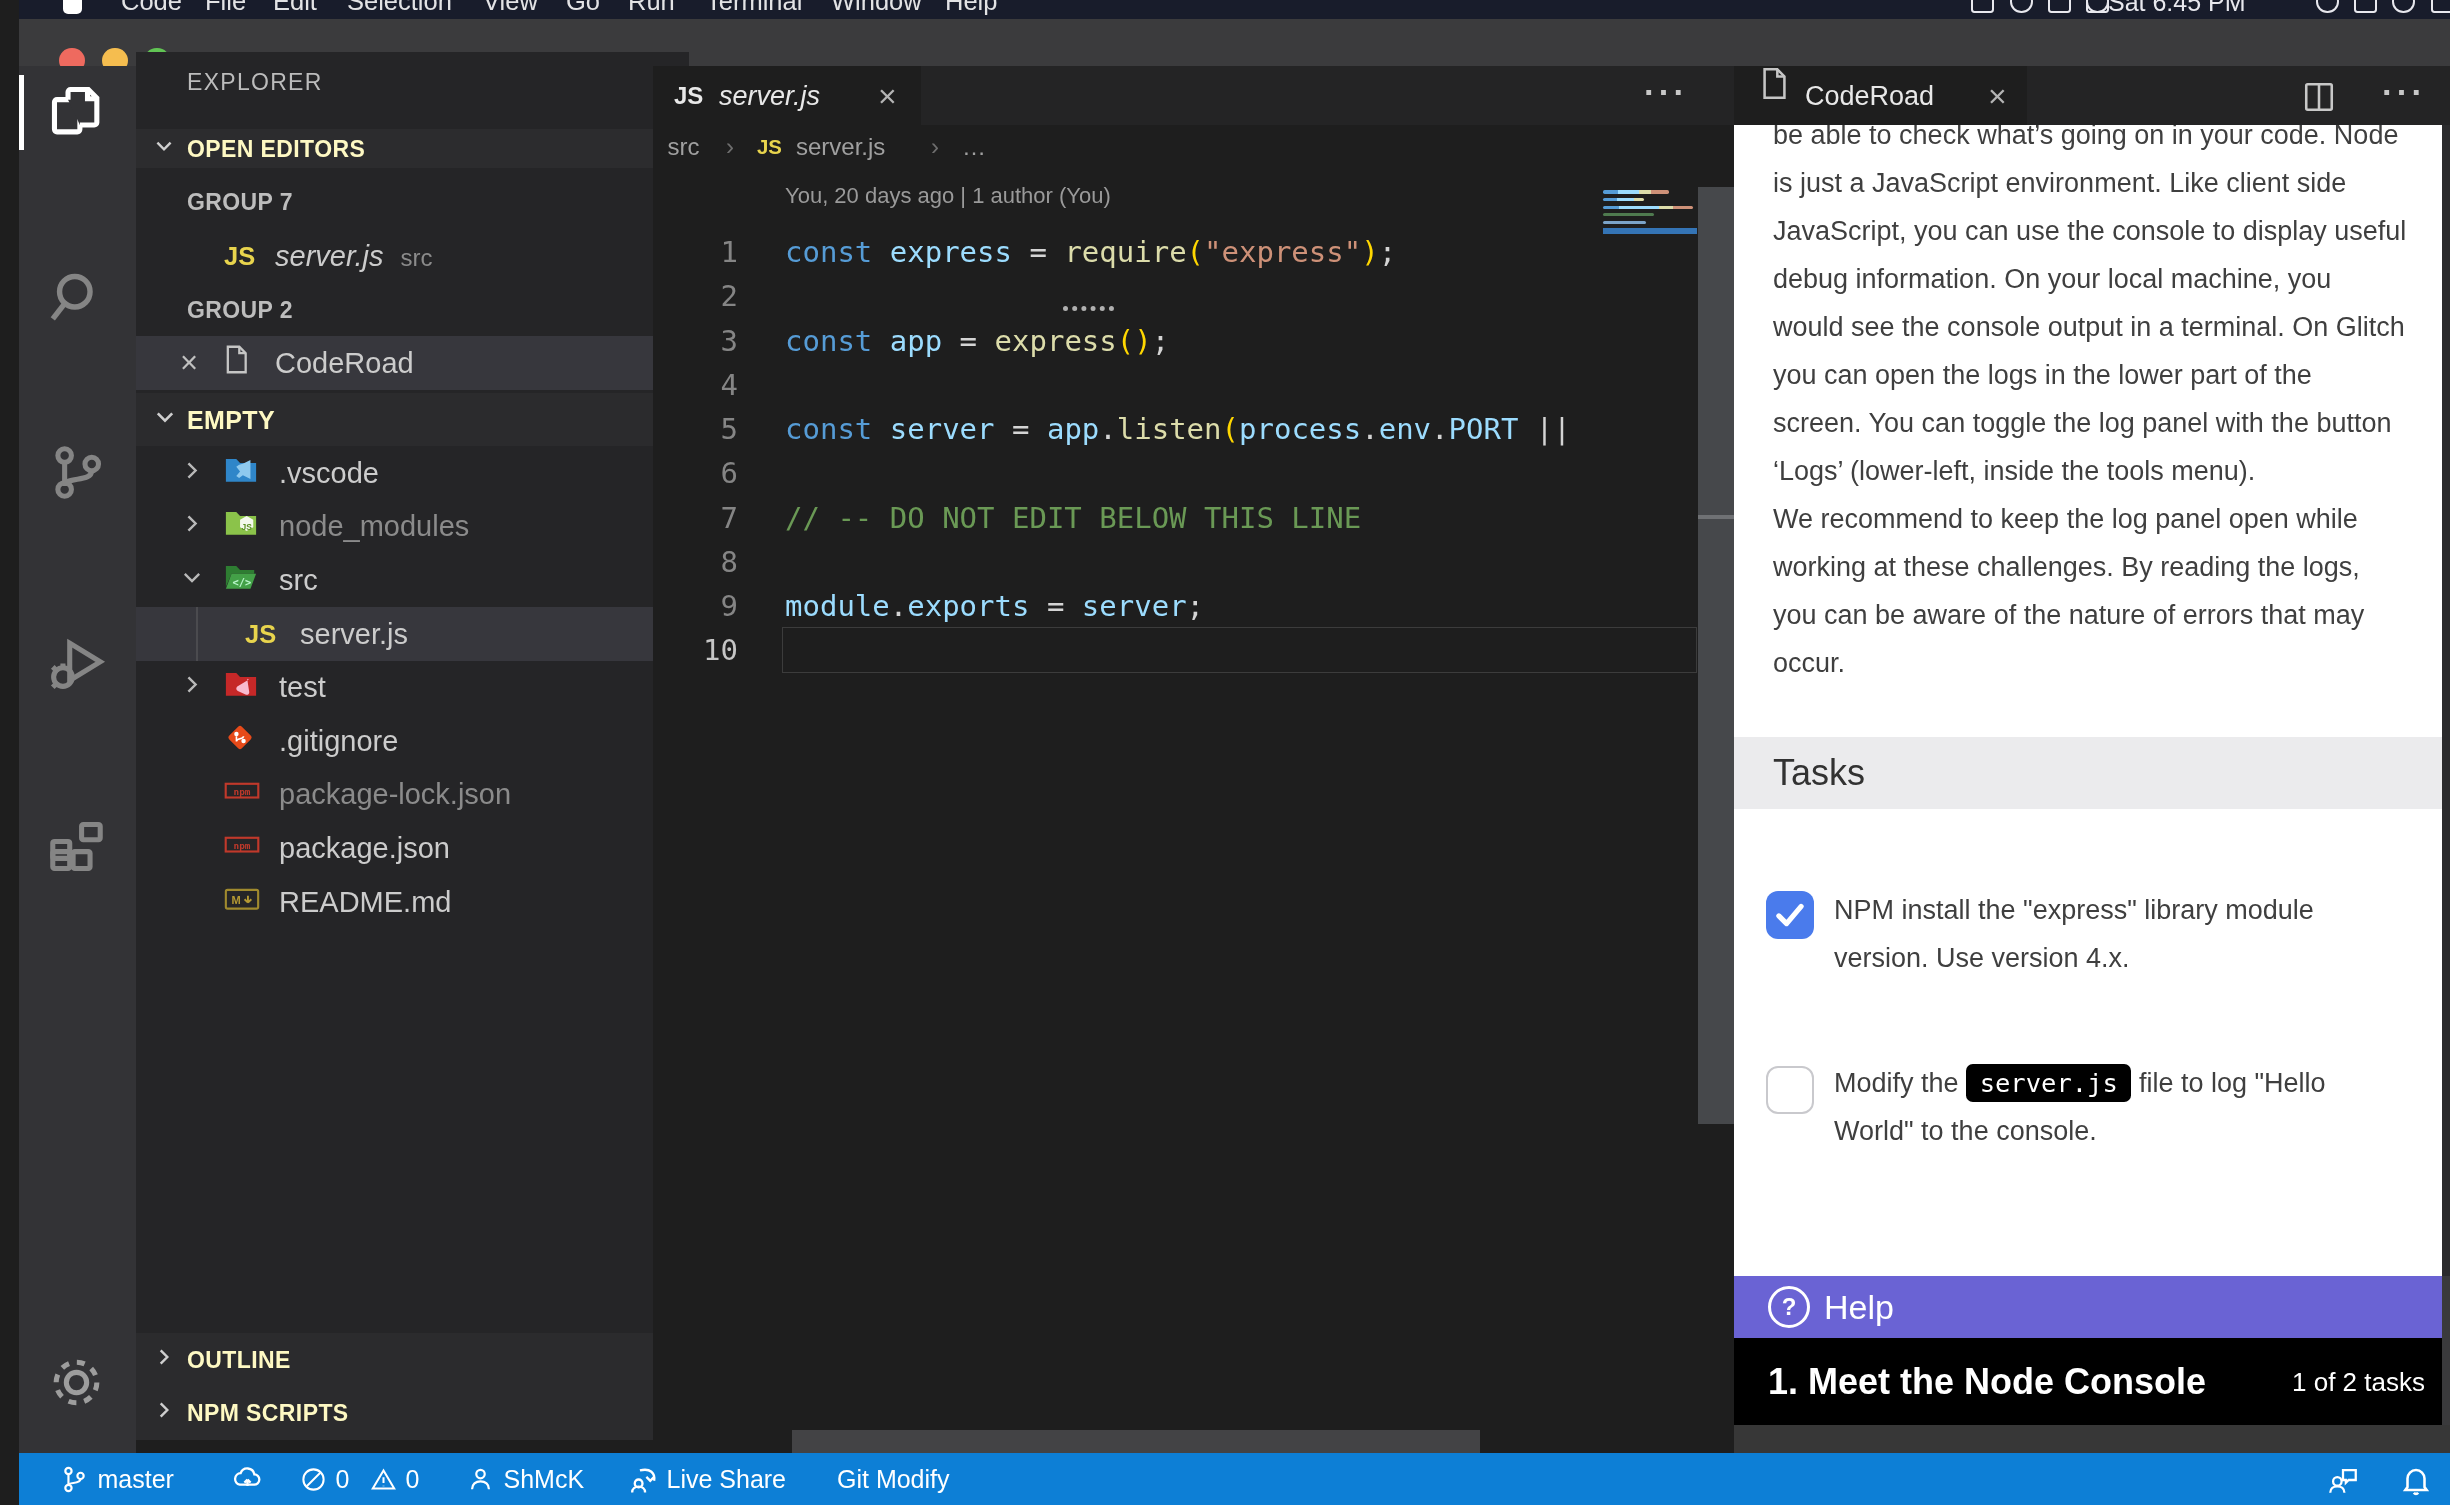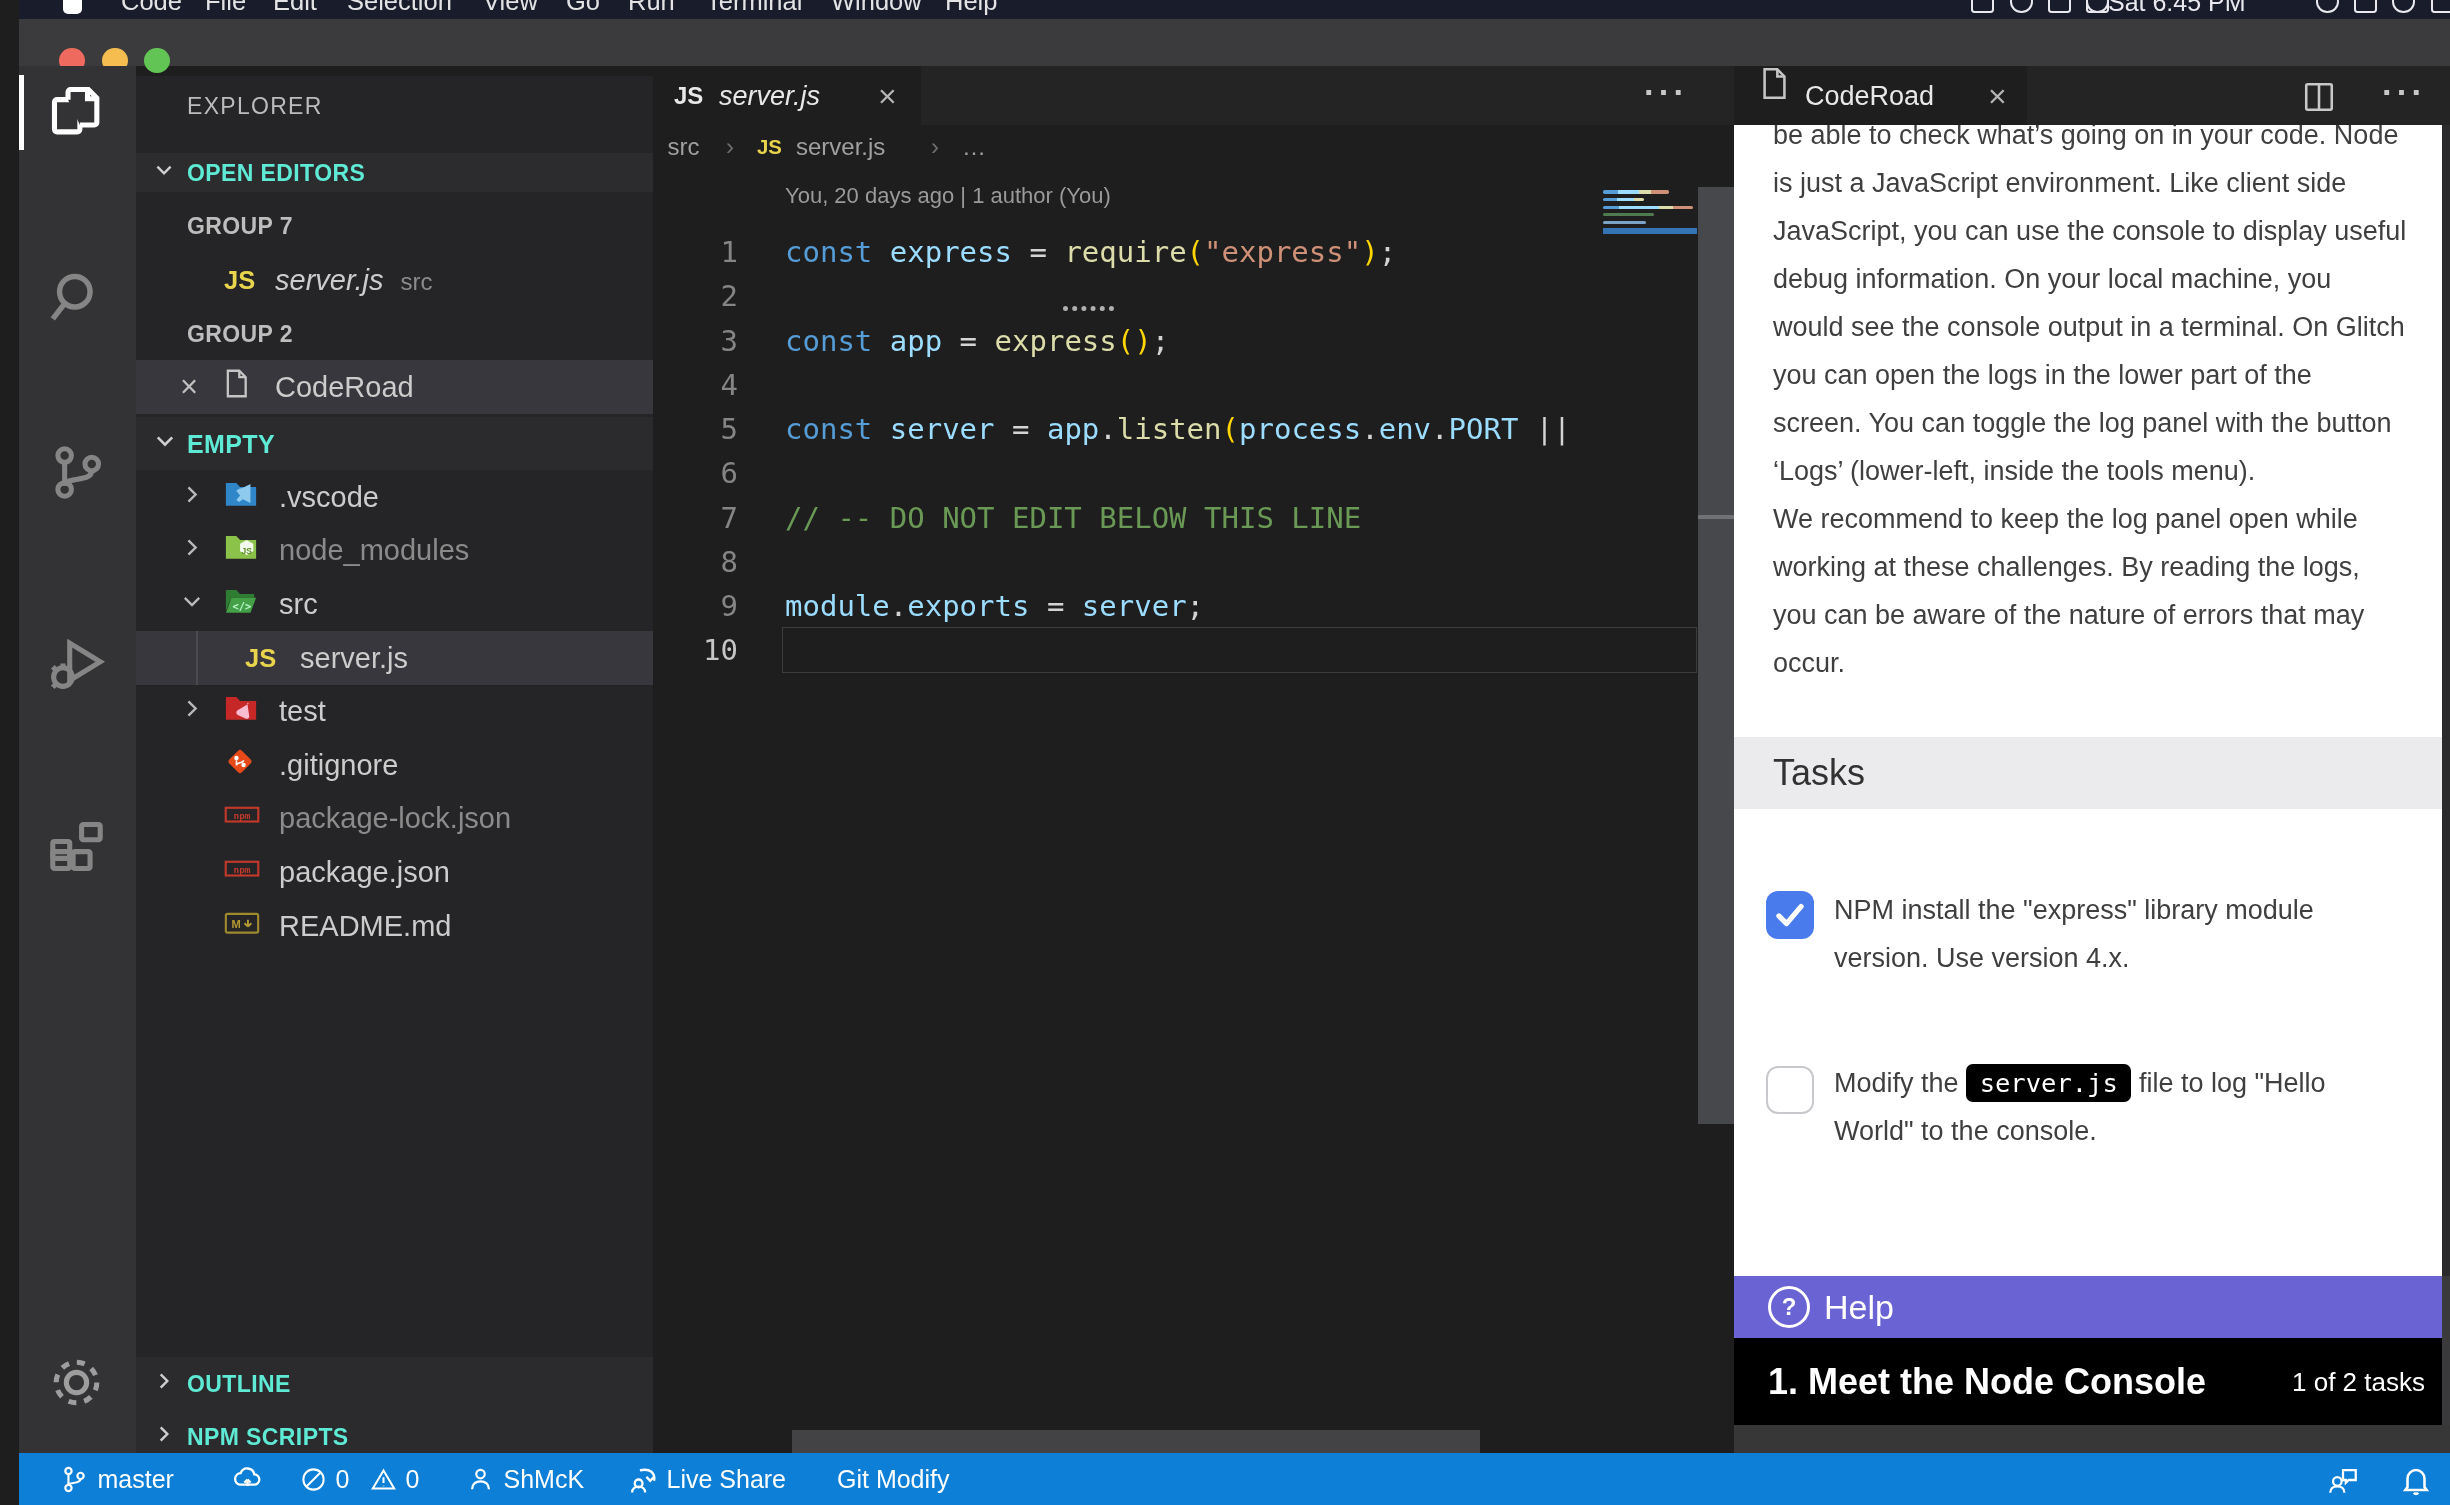--- a/index.html
+++ b/index.html
@@ -18,23 +18,23 @@
   #titlebar{left:0;top:18.7px;width:2450px;height:47px;background:#3b3b3d;}
   .light{position:absolute;top:29px;width:25.5px;height:25.5px;border-radius:50%;}
   #titlebar .title{position:absolute;left:0;right:0;top:28px;text-align:center;color:#c9c9c9;font-size:25.5px;}
 
   
   #activitybar{left:0;top:66px;width:117px;height:1388px;background:#333336;}
   .act-icon{position:absolute;left:27px;width:61px;height:61px;}
   .act-indicator{position:absolute;left:0;top:8.5px;width:5.1px;height:75px;background:#ffffff;}
 
   
-  #sidebar{left:117px;top:76px;width:517px;height:1388px;background:#252527;overflow:hidden;}
+  #sidebar{left:117px;top:52px;width:517px;height:1388px;background:#252527;overflow:hidden;padding-left:36px;}
   .side-title{position:absolute;left:51px;top:17px;color:#bcbcbc;font-size:23px;letter-spacing:1.3px;}
-  .sec-header{position:absolute;left:0;width:517px;background:#2c2c2e;color:#5eead4;font-weight:bold;font-size:23px;}
+  .sec-header{position:absolute;left:0;width:517px;background:#2c2c2e;color:#fef9c3;font-weight:bold;font-size:23px;}
   .sec-header .lbl{position:absolute;left:51px;top:50%;transform:translateY(-50%);letter-spacing:0.4px;}
   .sec-header .chev{position:absolute;left:17px;top:50%;transform:translateY(-50%);}
   .oe-row,.tree-row{position:absolute;left:0;width:517px;height:54px;color:#cccccc;font-size:29px;}
   .row-sel{background:#37373d;}
   .grp{position:absolute;left:51px;top:50%;transform:translateY(-50%);font-weight:bold;font-size:23px;color:#bdbdbd;letter-spacing:0.4px;}
   .rlabel{position:absolute;top:50%;transform:translateY(-50%);white-space:nowrap;}
   .dim{color:#8b8b8b;}
   .detail{color:#8b8b8b;font-size:24px;margin-left:17px;}
   .closex{position:absolute;left:44px;top:50%;transform:translateY(-50%);color:#c0c0c0;font-size:31px;}
   .tree-chev{position:absolute;left:44px;top:50%;transform:translateY(-50%);}

